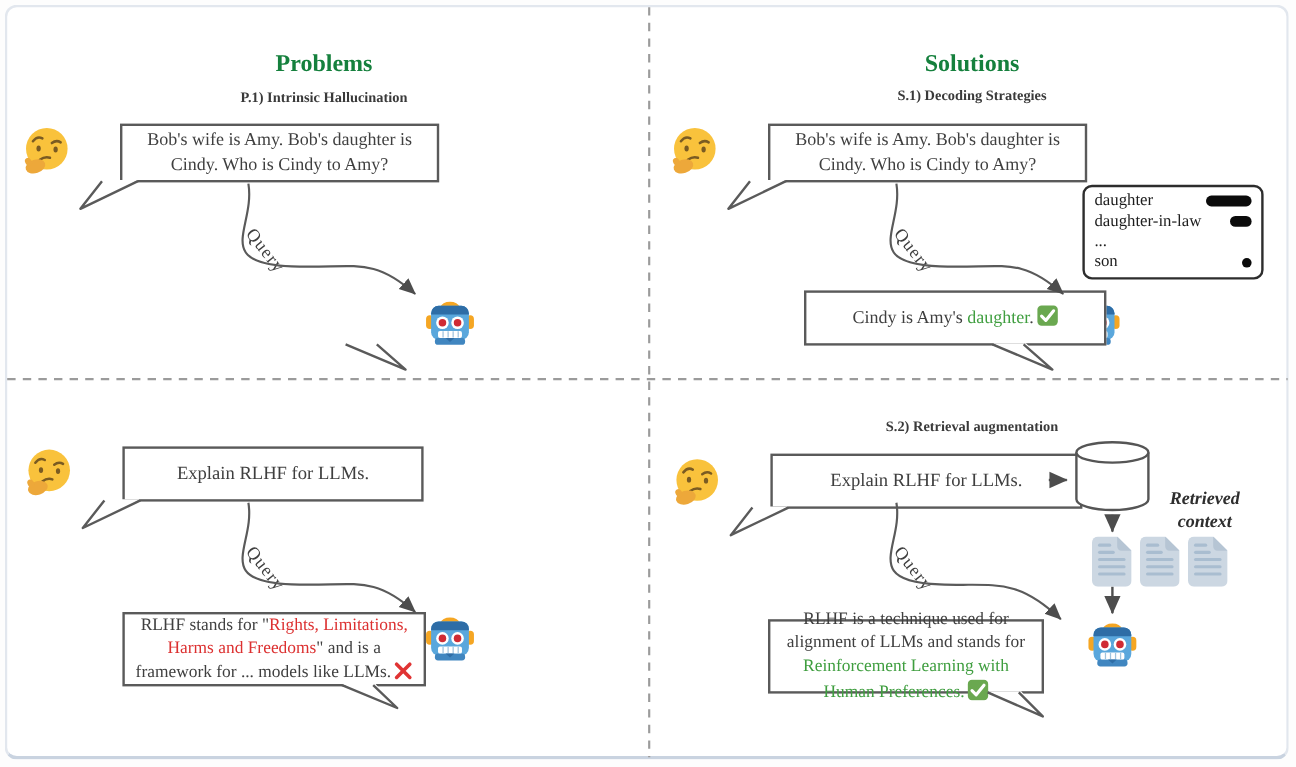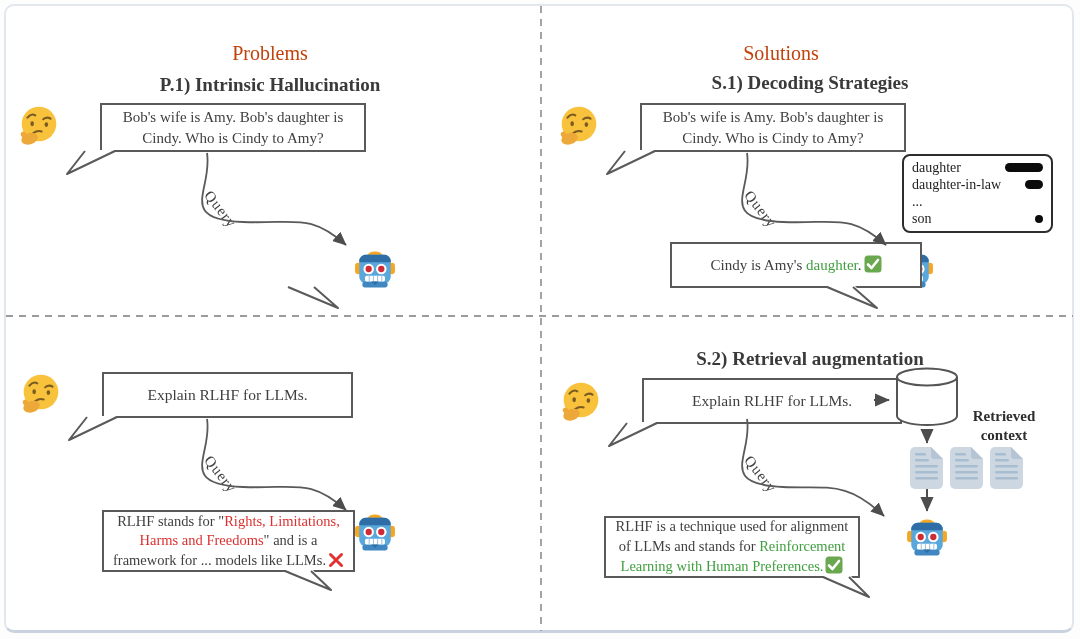--- a/index.html
+++ b/index.html
@@ -1,48 +1,48 @@
 <!DOCTYPE html>
 <html><head>
 <meta charset="utf-8">
 <style>
   html,body{margin:0;padding:0;background:#fdfdfd;}
   .canvas{position:relative;width:1080px;height:639px;overflow:hidden;
           font-family:"Liberation Serif","DejaVu Serif",serif;color:#3f3f3f;}
   .card{position:absolute;left:4px;top:4px;width:1066px;height:624px;background:#ffffff;
         border:2px solid #e2e7ee;border-bottom:3px solid #c9d3e0;border-radius:10px;}
-  .main-title{position:absolute;width:540px;text-align:center;font-size:20px;font-weight:normal;color:#c2410c;}
-  .sub-heading{position:absolute;width:540px;text-align:center;font-size:19px;font-weight:bold;color:#3a3a3a;}
+  .main-title{position:absolute;width:540px;text-align:center;font-size:20px;font-weight:bold;color:#15803d;}
+  .sub-heading{position:absolute;width:540px;text-align:center;font-size:12px;font-weight:bold;color:#3a3a3a;}
   .bubble{position:absolute;box-sizing:border-box;background:#fff;border:2px solid #5a5a5a;
           display:flex;align-items:center;justify-content:center;text-align:center;
           font-size:15px;line-height:1.35;color:#3f3f3f;padding:3px 7px;z-index:2;margin-left:30px;}
   .err{color:#dc3030;}
   .ok{color:#3f9e3f;}
   .icon-inline{display:inline-block;vertical-align:-3px;margin-left:2px;}
   .query-label{position:absolute;font-size:15px;color:#3f3f3f;letter-spacing:1px;
                transform:rotate(52deg);z-index:2;}
   .sprite{position:absolute;z-index:2;}
   .token-box{position:absolute;left:902px;top:154px;width:151px;height:79px;box-sizing:border-box;
              border:2px solid #2d2d2d;border-radius:8px;background:#fff;z-index:2;
              display:flex;flex-direction:column;justify-content:space-around;padding:3px 8px;}
   .token-row{display:flex;align-items:center;justify-content:space-between;font-size:14px;color:#1d1d1d;line-height:1;}
   .token-bar{height:9px;background:#0b0b0b;border-radius:5px;flex:none;}
   .token-bar.dot{height:8px;border-radius:50%;}
   .retrieved-label{position:absolute;left:956px;top:407px;width:96px;text-align:center;
-                   font-size:15px;font-weight:bold;color:#2e2e2e;line-height:1.25;z-index:2;}
+                   font-size:15px;font-weight:bold;color:#2e2e2e;line-height:1.25;z-index:2;font-style:italic;}
   svg.overlay{position:absolute;left:0;top:0;z-index:3;pointer-events:none;}
 </style>
 </head>
 <body>
 
 <div class="canvas">
   <div class="card"></div>
 
   <div class="main-title" style="left:0;top:42px">Problems</div>
-  <div class="main-title" style="left:511px;top:42px">Solutions</div>
+  <div class="main-title" style="left:540px;top:42px">Solutions</div>
   <div class="sub-heading" style="left:0;top:74px">P.1) Intrinsic Hallucination</div>
   <div class="sub-heading" style="left:540px;top:72px">S.1) Decoding Strategies</div>
   <div class="sub-heading" style="left:540px;top:348px">S.2) Retrieval augmentation</div>
 
   <svg class="sprite" style="left:18px;top:104px" width="42" height="42" viewBox="0 0 40 40">
     <circle cx="20" cy="19" r="16.5" fill="#f9c23c"></circle>
     <path d="M9,13 q3.5,-4.5 7.5,-2.2" stroke="#7a5b22" stroke-width="2" fill="none" stroke-linecap="round"></path>
     <path d="M24,14.5 q3.5,-2.8 7,-0.6" stroke="#7a5b22" stroke-width="2" fill="none" stroke-linecap="round"></path>
     <ellipse cx="13.5" cy="18.8" rx="1.7" ry="2.3" fill="#7a5b22"></ellipse>
     <ellipse cx="27" cy="19.6" rx="1.7" ry="2.3" fill="#7a5b22"></ellipse>
@@ -169,21 +169,21 @@
   </div>
   <div class="bubble" style="left:72px;top:510px;width:253px;height:62px;font-size:14.5px">
     <span><span>RLHF stands for "</span><span class="err">Rights, Limitations, Harms and Freedoms</span><span>" and is a framework for ... models like LLMs.</span><svg class="icon-inline" width="16" height="16" viewBox="0 0 16 16">
           <path d="M2.5,2.5 L13.5,13.5 M13.5,2.5 L2.5,13.5" stroke="#e03434" stroke-width="3" stroke-linecap="round"></path>
         </svg></span>
   </div>
 
   <div class="bubble" style="left:612px;top:378px;width:260px;height:46px;font-size:15.5px">
     <span>Explain RLHF for LLMs.</span>
   </div>
-  <div class="bubble" style="left:574px;top:516px;width:256px;height:62px;font-size:14.5px">
+  <div class="bubble" style="left:610px;top:516px;width:230px;height:62px;font-size:14.5px">
     <span><span>RLHF is a technique used for alignment of LLMs and stands for </span><span class="ok">Reinforcement Learning with Human Preferences.</span><svg class="icon-inline" width="18" height="18" viewBox="0 0 18 18">
           <rect x="0.5" y="0.5" width="17" height="17" rx="3.5" fill="#6aa850"></rect>
           <path d="M4,9.5 L7.5,13 L14,5" stroke="#fff" stroke-width="2.6" fill="none" stroke-linecap="round" stroke-linejoin="round"></path>
         </svg></span>
   </div>
 
   <div class="query-label" style="left:199px;top:201px">Query</div>
   <div class="query-label" style="left:739px;top:201px">Query</div>
   <div class="query-label" style="left:199px;top:466px">Query</div>
   <div class="query-label" style="left:739px;top:466px">Query</div>

